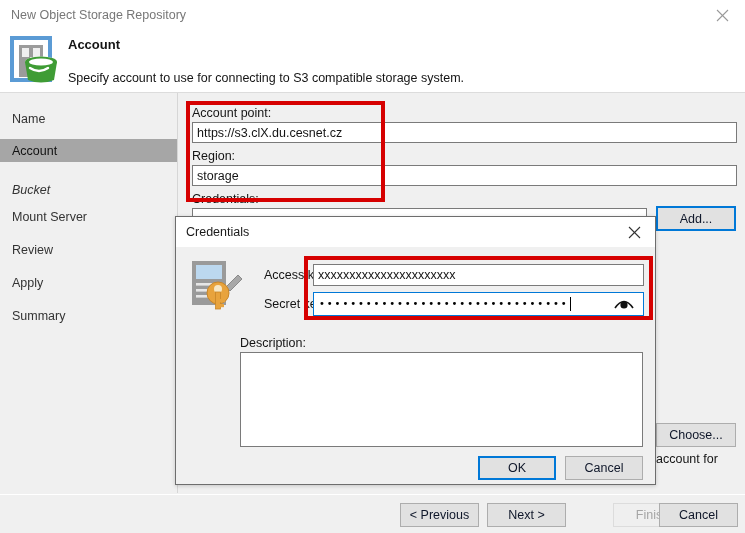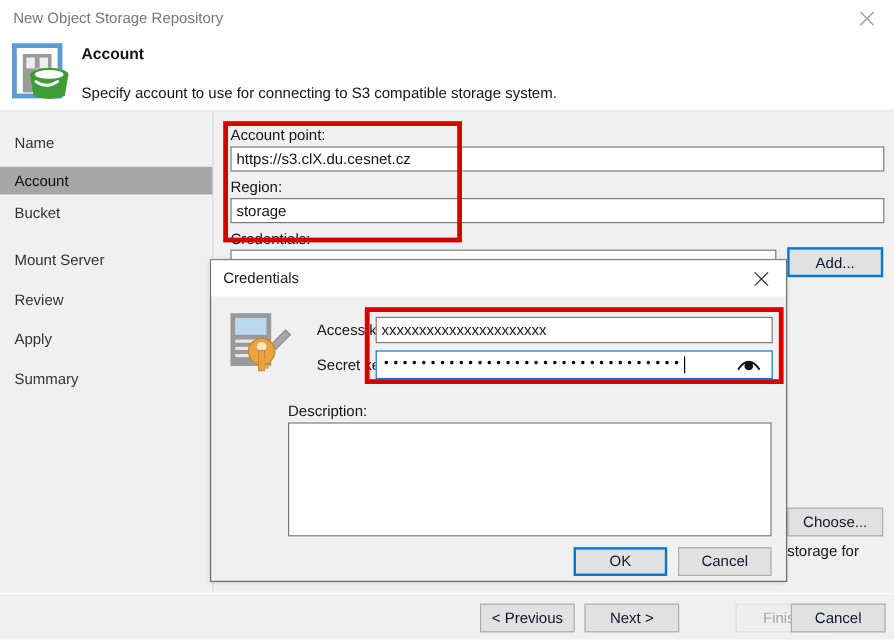--- a/index.html
+++ b/index.html
@@ -287,21 +287,21 @@
     <div class="header-sub">Specify account to use for connecting to S3 compatible storage system.</div>
   </div>
 
   <div class="sidebar">
     <div class="side-item" style="top:14px;">
       <span class="lbl">Name</span>
     </div>
     <div class="side-item selected" style="top:46px;">
       <span class="lbl">Account</span>
     </div>
-    <div class="side-item" style="top:73px;">
+    <div class="side-item" style="top:85px;font-style:italic;">
       <span class="lbl">Bucket</span>
     </div>
     <div class="side-item" style="top:112px;">
       <span class="lbl">Mount Server</span>
     </div>
     <div class="side-item" style="top:145px;">
       <span class="lbl">Review</span>
     </div>
     <div class="side-item" style="top:178px;">
       <span class="lbl">Apply</span>
@@ -324,21 +324,21 @@
     <div class="combo" style="left:14px; top:115px; width:455px; height:22px;">
       <svg class="arrow" width="11" height="7" viewBox="0 0 11 7">
         <path d="M0.5 0.8 L5.5 5.8 L10.5 0.8" stroke="#4a4a4a" stroke-width="1.3" fill="none"></path>
       </svg>
     </div>
 
     <div class="btn default" style="left:478px; top:113px; width:80px; height:25px;">Add...</div>
 
     <div class="btn" style="left:478px; top:330px; width:80px; height:24px;">Choose...</div>
 
-    <div class="bg-text" style="left:478px; top:359px;">storage for</div>
+    <div class="bg-text" style="left:478px; top:359px;">account for</div>
   </div>
 
   <div class="dialog">
 
     <div class="dlg-title">
       <div class="txt">Credentials</div>
       <div class="dlg-close">
         <svg width="13" height="13" viewBox="0 0 13 13">
           <line x1="1" y1="1" x2="12" y2="12" stroke="#333333" stroke-width="1.1"></line>
           <line x1="12" y1="1" x2="1" y2="12" stroke="#333333" stroke-width="1.1"></line>

